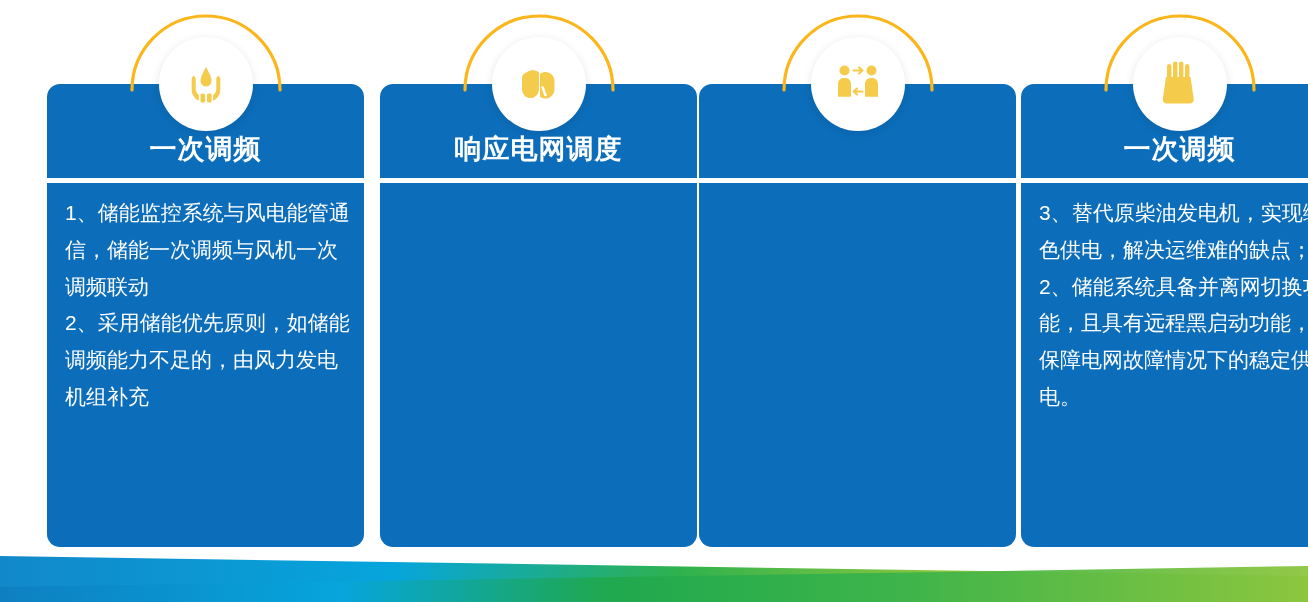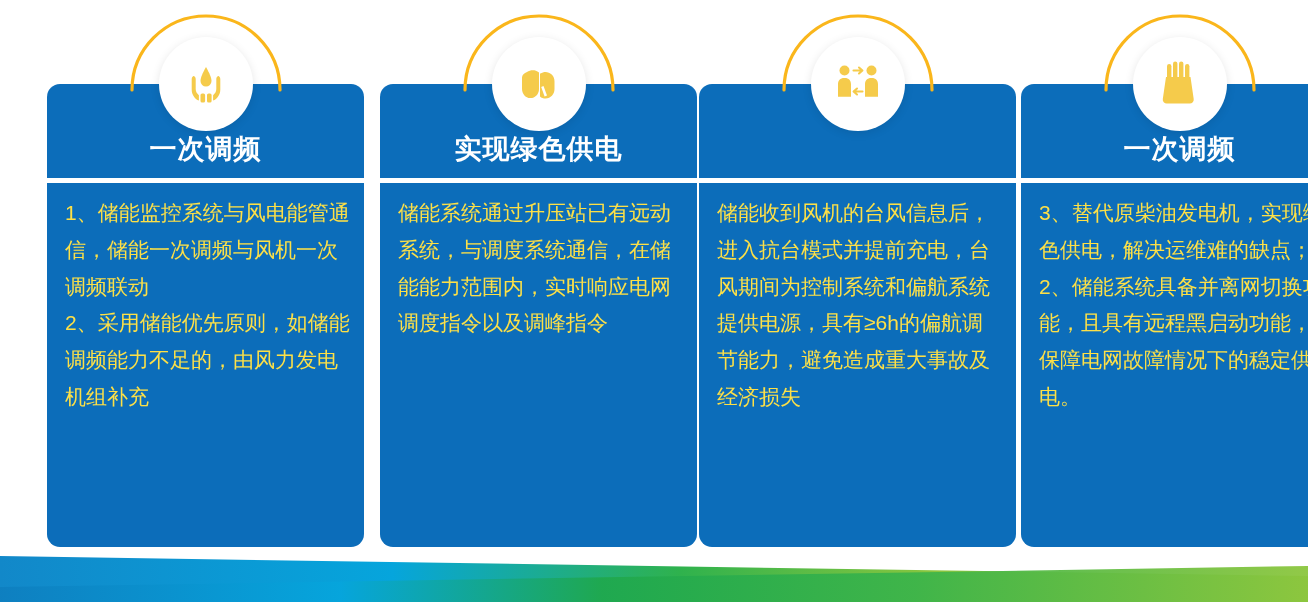--- a/index.html
+++ b/index.html
@@ -96,21 +96,21 @@
     top: 94px;
     height: 5px;
     background: #ffffff;
   }
 
   .card-body {
     position: absolute;
     left: 18px;
     right: 14px;
     top: 111px;
-    color: #fde047;
+    color: #ffffff;
     font-size: 21px;
     line-height: 1.75;
     letter-spacing: 0px;
     text-align: left;
     white-space: pre-line;
     word-break: break-all;
   }
 
   
   .wave {
@@ -161,23 +161,22 @@
       </div>
       <div class="badge">
         <span>
           <svg width="46" height="46" viewBox="0 0 46 46" xmlns="http://www.w3.org/2000/svg">
             <path d="M11 11 c3.5-2.2 8-2.6 12 .4 l 0 16.5 c0 5.2-3.8 9.1-8.6 9.1 C9.3 37 6 32.6 6 27.4 l0-10.8 c0-3 2.2-4.3 5-5.6z" fill="#F5CB4B"></path>
             <path d="M24.5 12.5 c3.4-2.4 8-2.2 11.2 1 2 2 2.8 4.4 2.8 7 l0 7.6 c0 5.4-3.9 9.4-8.9 9.4 -2.3 0-4.2-.8-5.6-2.1 l0-22.9z" fill="#F5CB4B"></path>
             <path d="M27.5 25 l3.5 9.5 -2.4 1 -3.4-9.4z" fill="#ffffff"></path>
           </svg>
         </span>
       </div>
-      <div class="card-title">实现绿色供电</div>
-      <div class="divider"></div>
-      <div class="card-body">储能系统通过升压站已有远动系统，与调度系统通信，在储能能力范围内，实时响应电网调度指令以及调峰指令</div>
+      <div class="card-title">响应电网调度</div>
+      <div class="divider"></div>
     </div>
 
     <div class="card c2">
       <div class="arc">
         <svg viewBox="0 0 156 82" xmlns="http://www.w3.org/2000/svg">
           <path d="M4 80 A 74 74 0 0 1 152 80" fill="none" stroke="#FAB61B" stroke-width="3.2" stroke-linecap="round"></path>
         </svg>
       </div>
       <div class="badge">
         <span>
@@ -185,21 +184,20 @@
             <circle cx="10.5" cy="8.5" r="5" fill="#F5CB4B"></circle>
             <path d="M10.5 16 c-4.6 0-6.5 2.6-6.5 6.2 l0 12.6 l13 0 l0-12.6 c0-3.6-1.9-6.2-6.5-6.2z" fill="#F5CB4B"></path>
             <circle cx="37.5" cy="8.5" r="5" fill="#F5CB4B"></circle>
             <path d="M37.5 16 c-4.6 0-6.5 2.6-6.5 6.2 l0 12.6 l13 0 l0-12.6 c0-3.6-1.9-6.2-6.5-6.2z" fill="#F5CB4B"></path>
             <path d="M19.5 8.5 l7.5 0 M25 5.5 l3.4 3 -3.4 3" fill="none" stroke="#F5CB4B" stroke-width="2.1" stroke-linecap="round" stroke-linejoin="round"></path>
             <path d="M28.5 29.5 l-7.5 0 M23 26.5 l-3.4 3 3.4 3" fill="none" stroke="#F5CB4B" stroke-width="2.1" stroke-linecap="round" stroke-linejoin="round"></path>
           </svg>
         </span>
       </div>
       <div class="divider"></div>
-      <div class="card-body">储能收到风机的台风信息后，进入抗台模式并提前充电，台风期间为控制系统和偏航系统提供电源，具有≥6h的偏航调节能力，避免造成重大事故及经济损失</div>
     </div>
 
     <div class="card c3">
       <div class="arc">
         <svg viewBox="0 0 156 82" xmlns="http://www.w3.org/2000/svg">
           <path d="M4 80 A 74 74 0 0 1 152 80" fill="none" stroke="#FAB61B" stroke-width="3.2" stroke-linecap="round"></path>
         </svg>
       </div>
       <div class="badge">
         <span>

